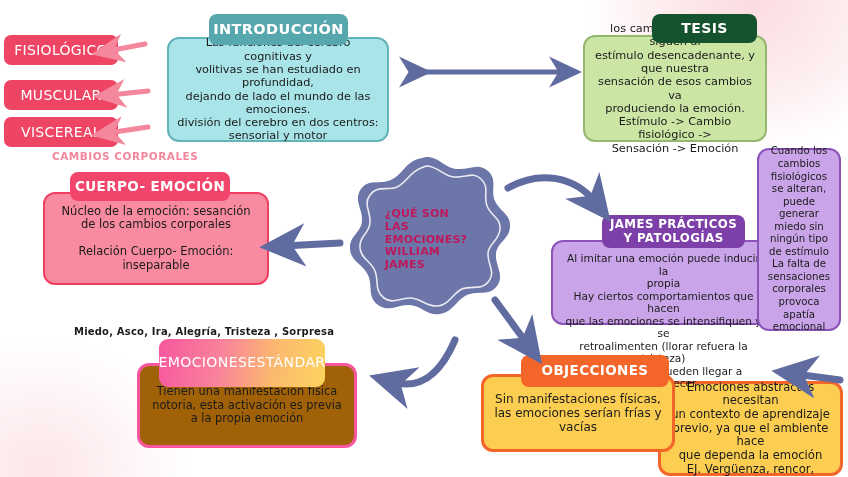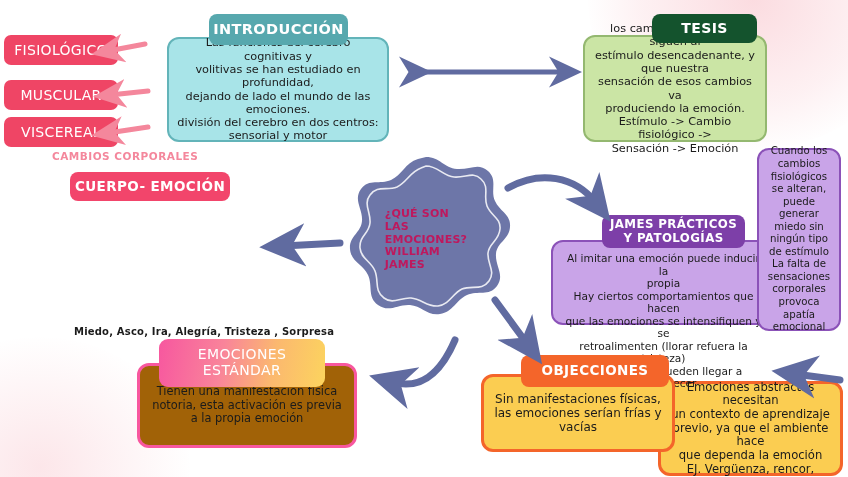--- a/index.html
+++ b/index.html
@@ -172,21 +172,21 @@
     font-weight: 700;
     color: #1b1b1b;
     letter-spacing: 0.2px;
     z-index: 4;
   }
   #emo-head {
     left: 159px; top: 339px; width: 166px; height: 48px;
     background: linear-gradient(100deg, #f7579f 0%, #f9849a 38%, #fbb86f 68%, #fcd45e 100%);
     font-size: 14px;
     font-weight: 500;
-    flex-direction: column;
+    flex-direction: row;
     border-radius: 9px;
   }
   #emo-body {
     left: 137px; top: 363px; width: 220px; height: 85px;
     background: #a16207;
     border: 3px solid #f8579f;
     font-size: 11.4px;
   }
 
   
@@ -314,20 +314,25 @@
   <div class="card-head" id="intro-head">INTRODUCCIÓN</div>
 
   <div class="card-body" id="tesis-body">los cambios corporales siguen al
 estímulo desencadenante, y que nuestra
 sensación de esos cambios va
 produciendo la emoción.
 Estímulo -&gt; Cambio fisiológico -&gt;
 Sensación -&gt; Emoción</div>
   <div class="card-head" id="tesis-head">TESIS</div>
 
+  <div class="card-body" id="cuerpo-body">Núcleo de la emoción: sesanción
+de los cambios corporales
+
+Relación Cuerpo- Emoción:
+inseparable</div>
   <div class="card-head" id="cuerpo-head">CUERPO- EMOCIÓN</div>
 
   <div class="card-body" id="casos-body">Al imitar una emoción puede inducir la
 propia
 Hay ciertos comportamientos que hacen
 que las emociones se intensifiquen y se
 retroalimenten (llorar refuera la tristeza)
 Al reprimirlas pueden llegar a desaparecer</div>
   <div class="card-head" id="casos-head">
     <span>JAMES PRÁCTICOS</span>

